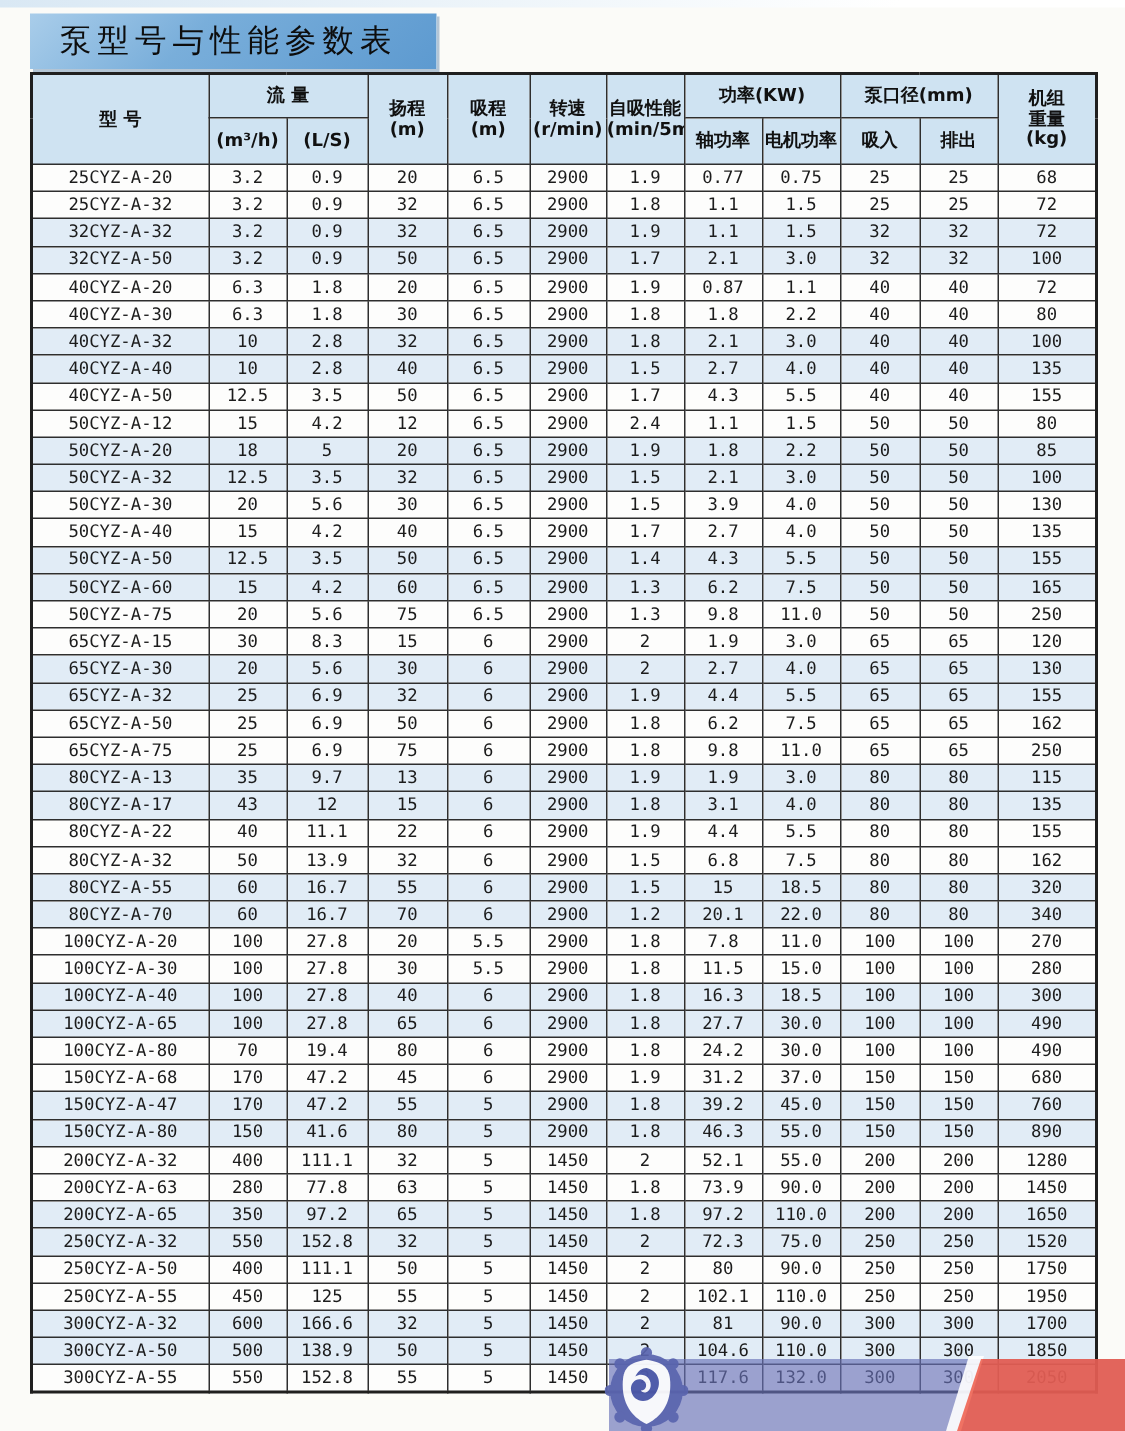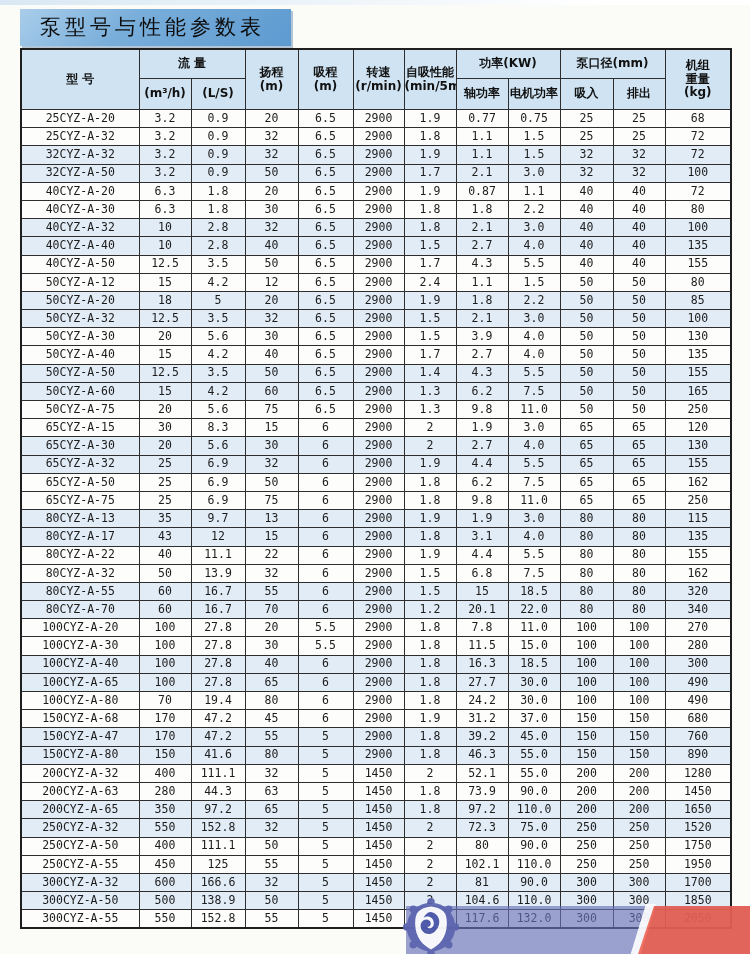--- a/index.html
+++ b/index.html
@@ -645,21 +645,21 @@
         <td>2</td>
         <td>52.1</td>
         <td>55.0</td>
         <td>200</td>
         <td>200</td>
         <td>1280</td>
       </tr>
       <tr>
         <td>200CYZ-A-63</td>
         <td>280</td>
-        <td>44.3</td>
+        <td>77.8</td>
         <td>63</td>
         <td>5</td>
         <td>1450</td>
         <td>1.8</td>
         <td>73.9</td>
         <td>90.0</td>
         <td>200</td>
         <td>200</td>
         <td>1450</td>
       </tr>

